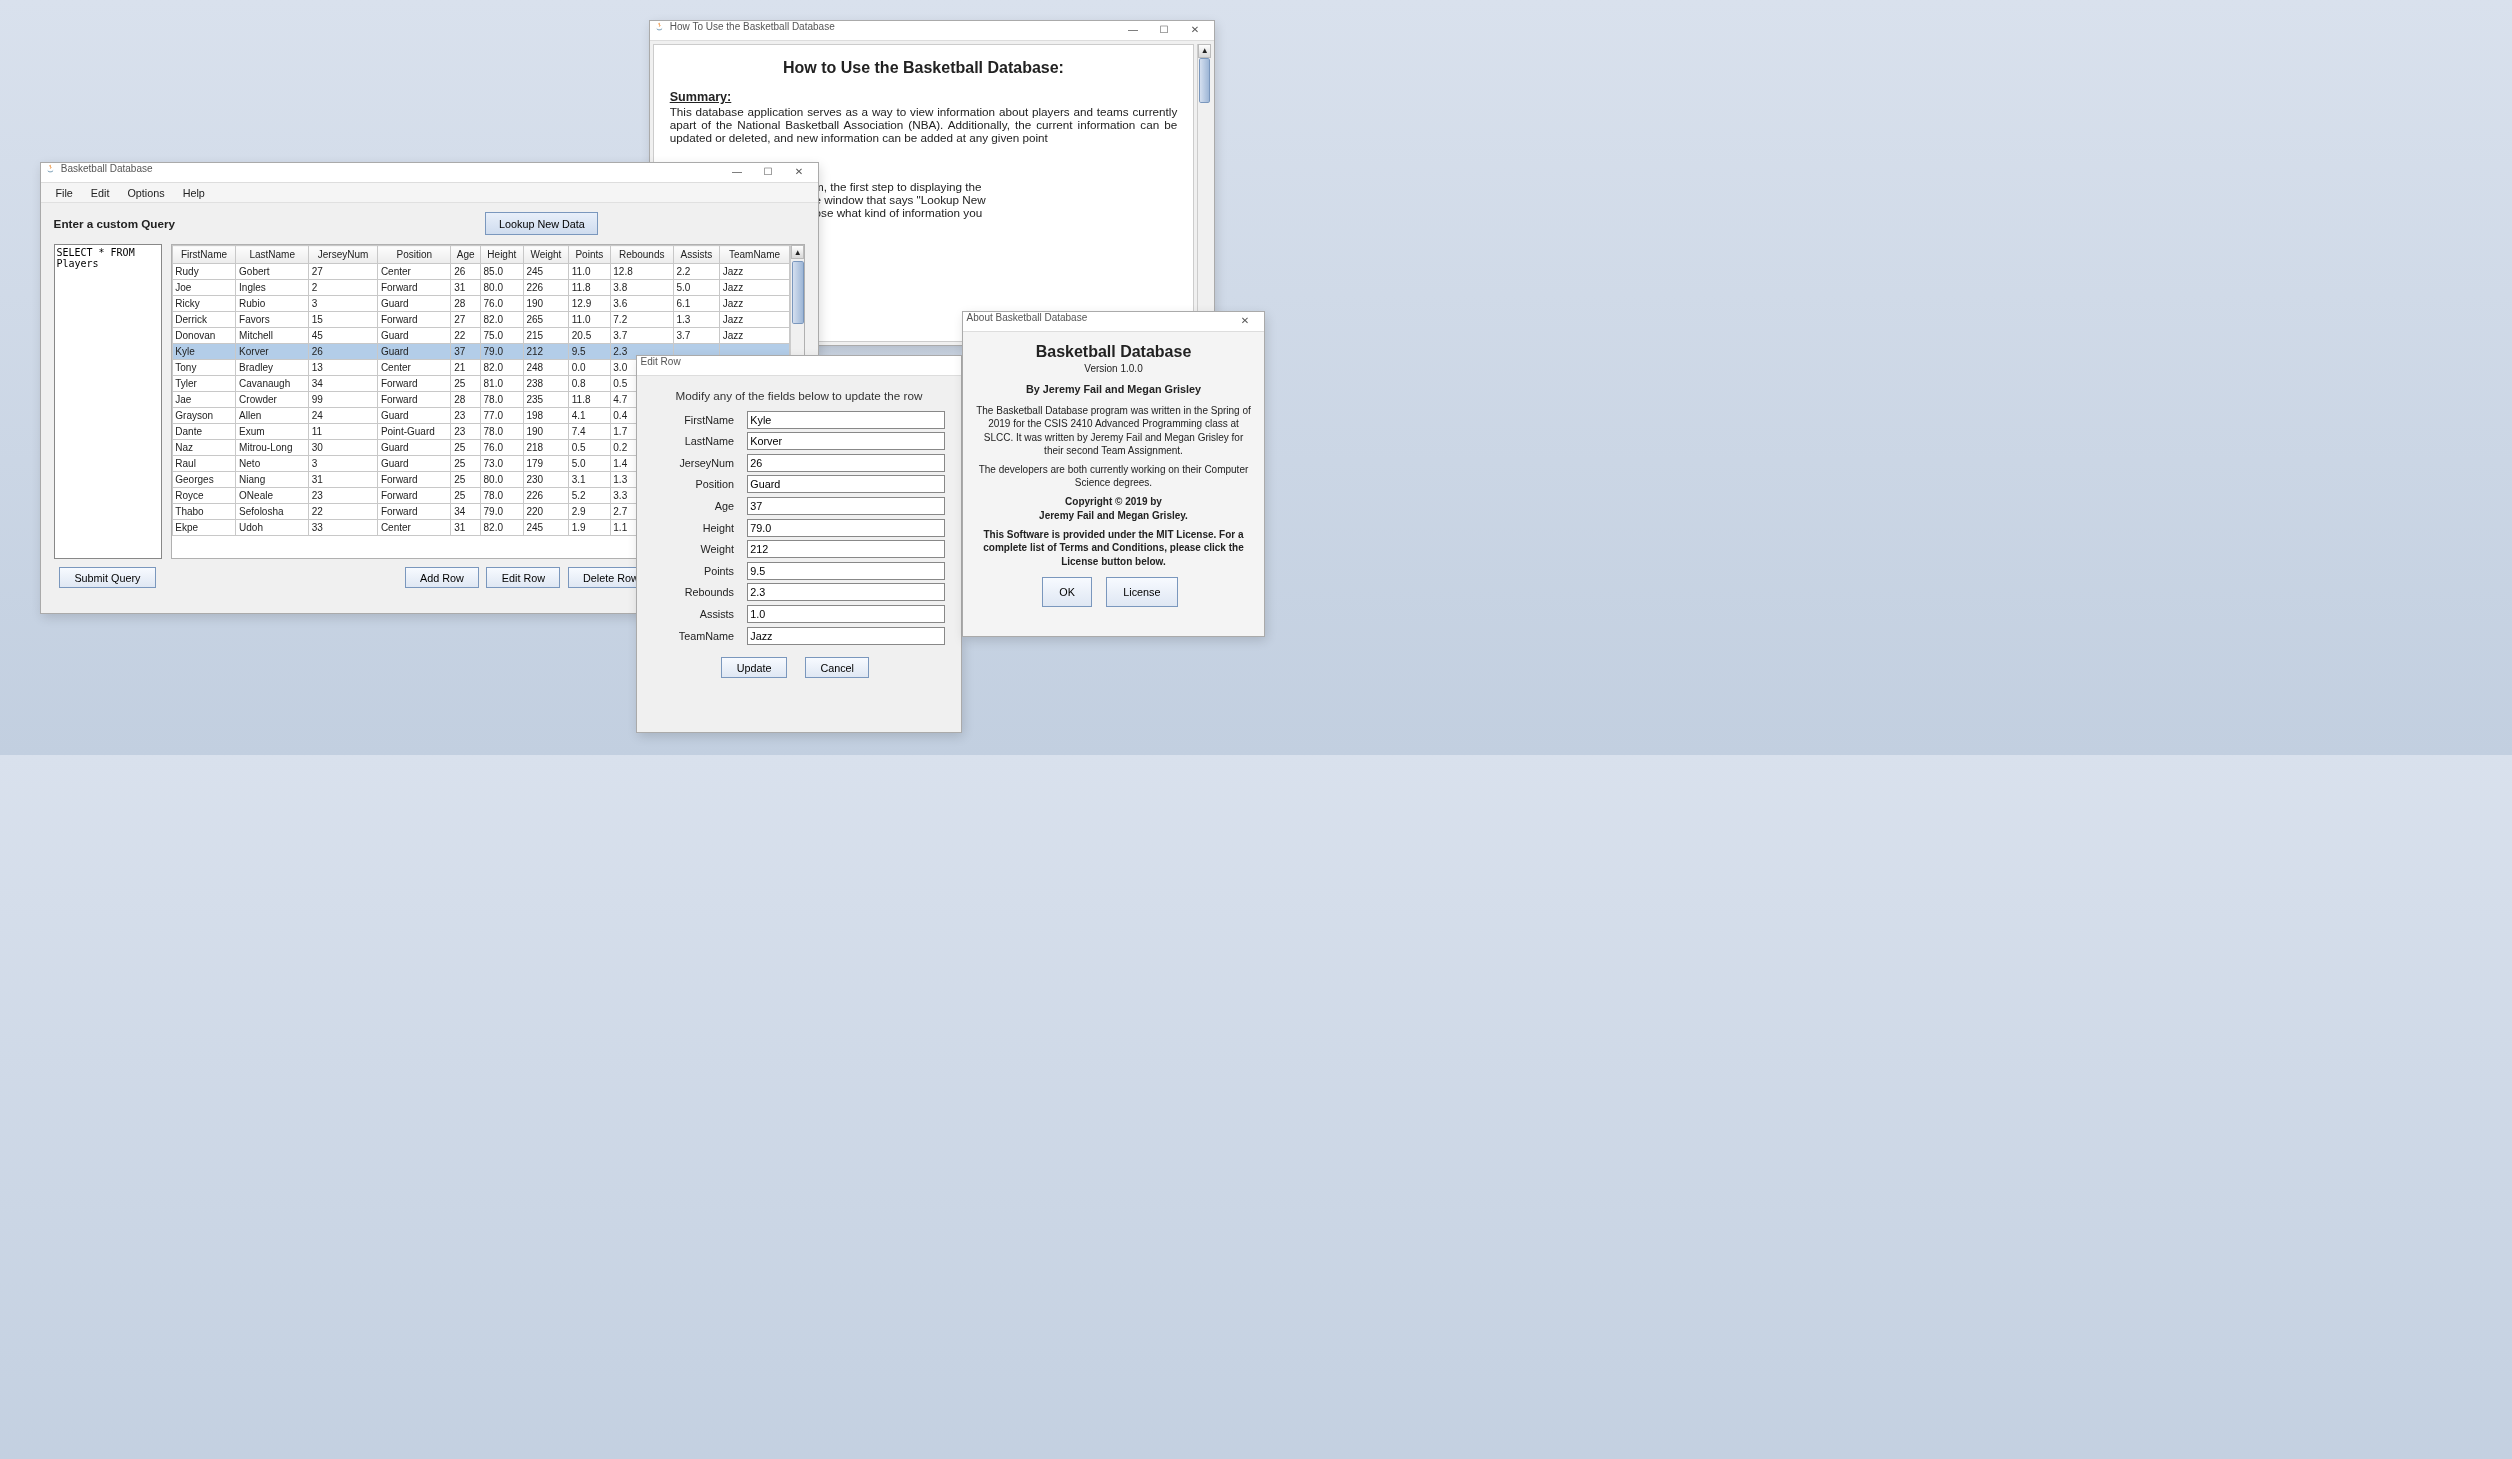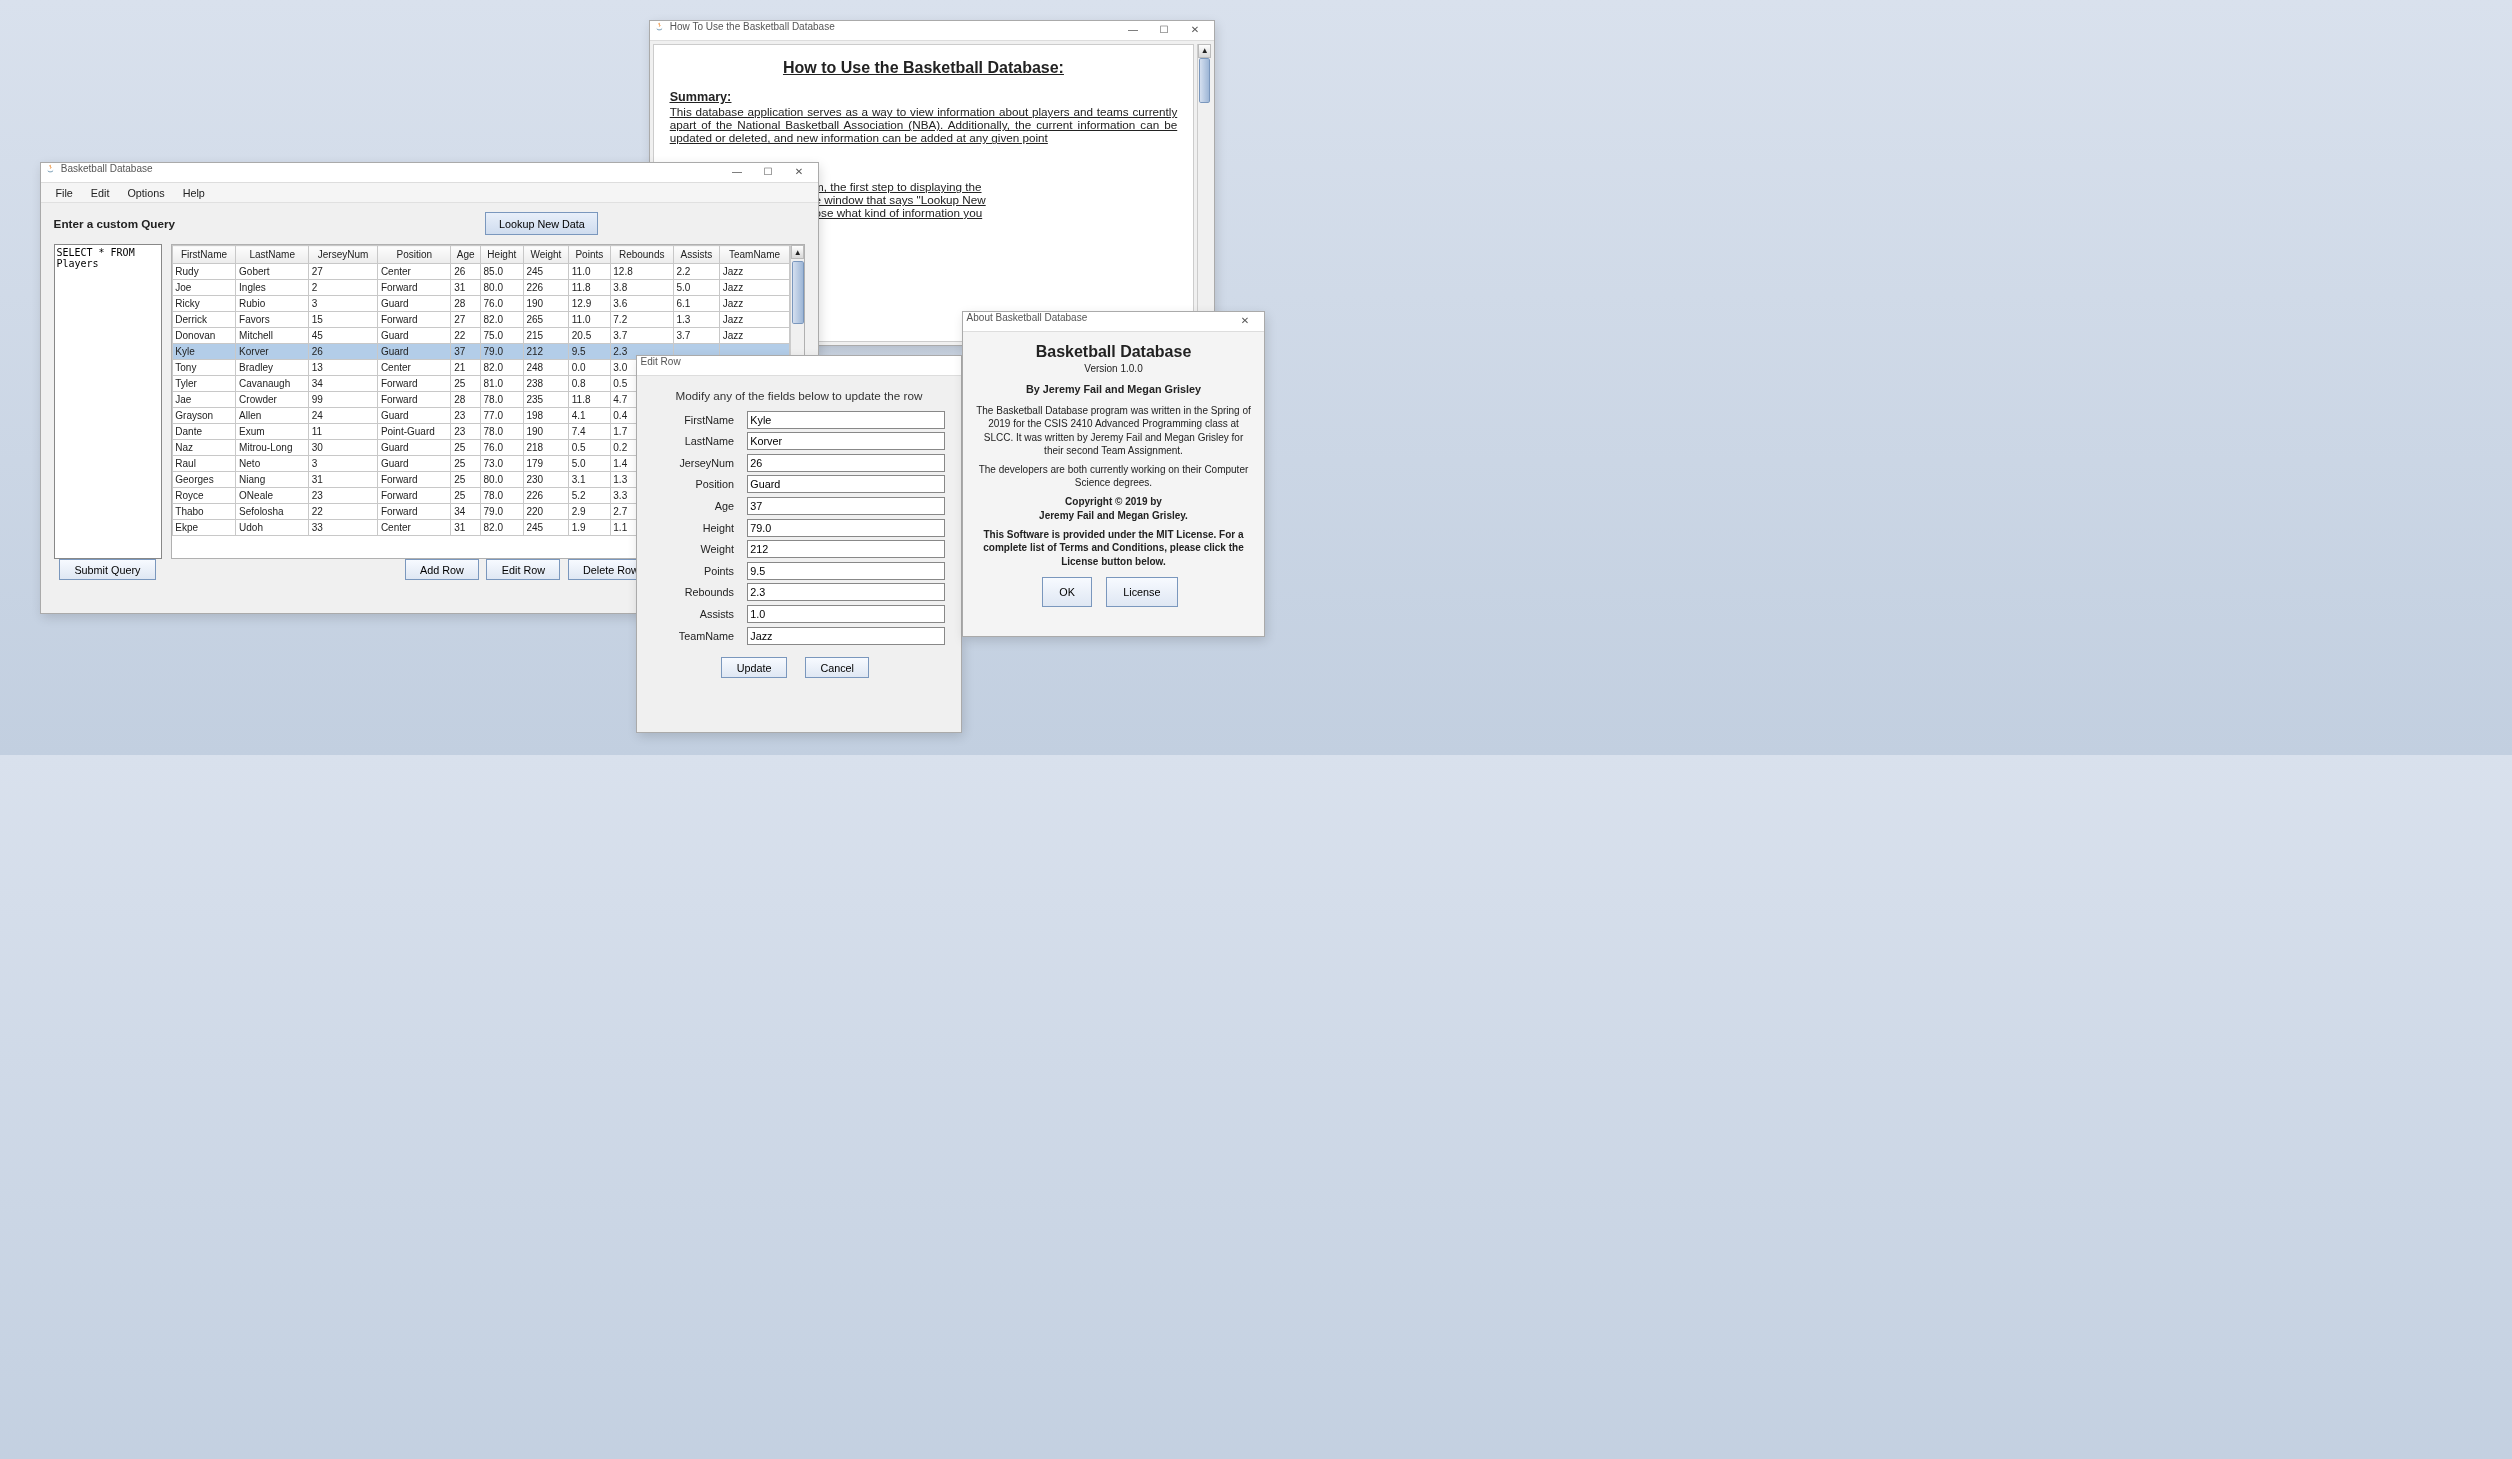--- a/index.html
+++ b/index.html
@@ -123,21 +123,21 @@
     display:flex;align-items:center;justify-content:center;
   }
   .vscroll .thumb {
     position:absolute;
     top:16px; left:0.9px; right:0.9px;
     height:63px;
     background:linear-gradient(90deg,#d4dfef,#9db6d6);
     border:0.9px solid #7a97bd;
     border-radius:1.8px;
   }
-  .button-row { display:flex; margin-top:0; align-items:center; }
+  .button-row { display:flex; margin-top:8px; align-items:center; }
   .swing-btn {
     background: linear-gradient(#f7faff,#dfe7f3);
     border:0.9px solid #7a97bd;
     padding:3.6px 14.4px;
     font-size:10.8px;
     cursor:pointer;
     margin-right:7.2px;
   }
   .button-row .gap { flex:1; }
 
@@ -149,21 +149,20 @@
   }
   #win-help .help-content {
     flex:1;
     background:#fff;
     padding:9px 16px;
     overflow:hidden;
     border:0.9px solid #ccc;
     margin:2.7px;
     font-size:11.7px;
     text-align:justify;
-    text-decoration:underline;
   }
   #win-help h2 { text-align:center; margin:5.4px 0 12.6px 0; font-size:16px; }
   #win-help .section-title { font-weight:bold; text-decoration:underline; font-size:12.6px; margin:5.4px 0 1.8px 0;}
   #win-help .vscroll { margin:2.7px 2.7px 2.7px 0; }
   #win-help .vscroll .thumb { top:14.4px; height:45px; }
 
   
   #win-about { left:962px; top:311px; width:303px; height:326px; background:#f4f4f4;}
   #win-about .about-body { padding:7.2px 12.6px; text-align:center; font-size:10px; }
   #win-about h2 { margin:3.6px 0 0 0; font-size:16px; }

